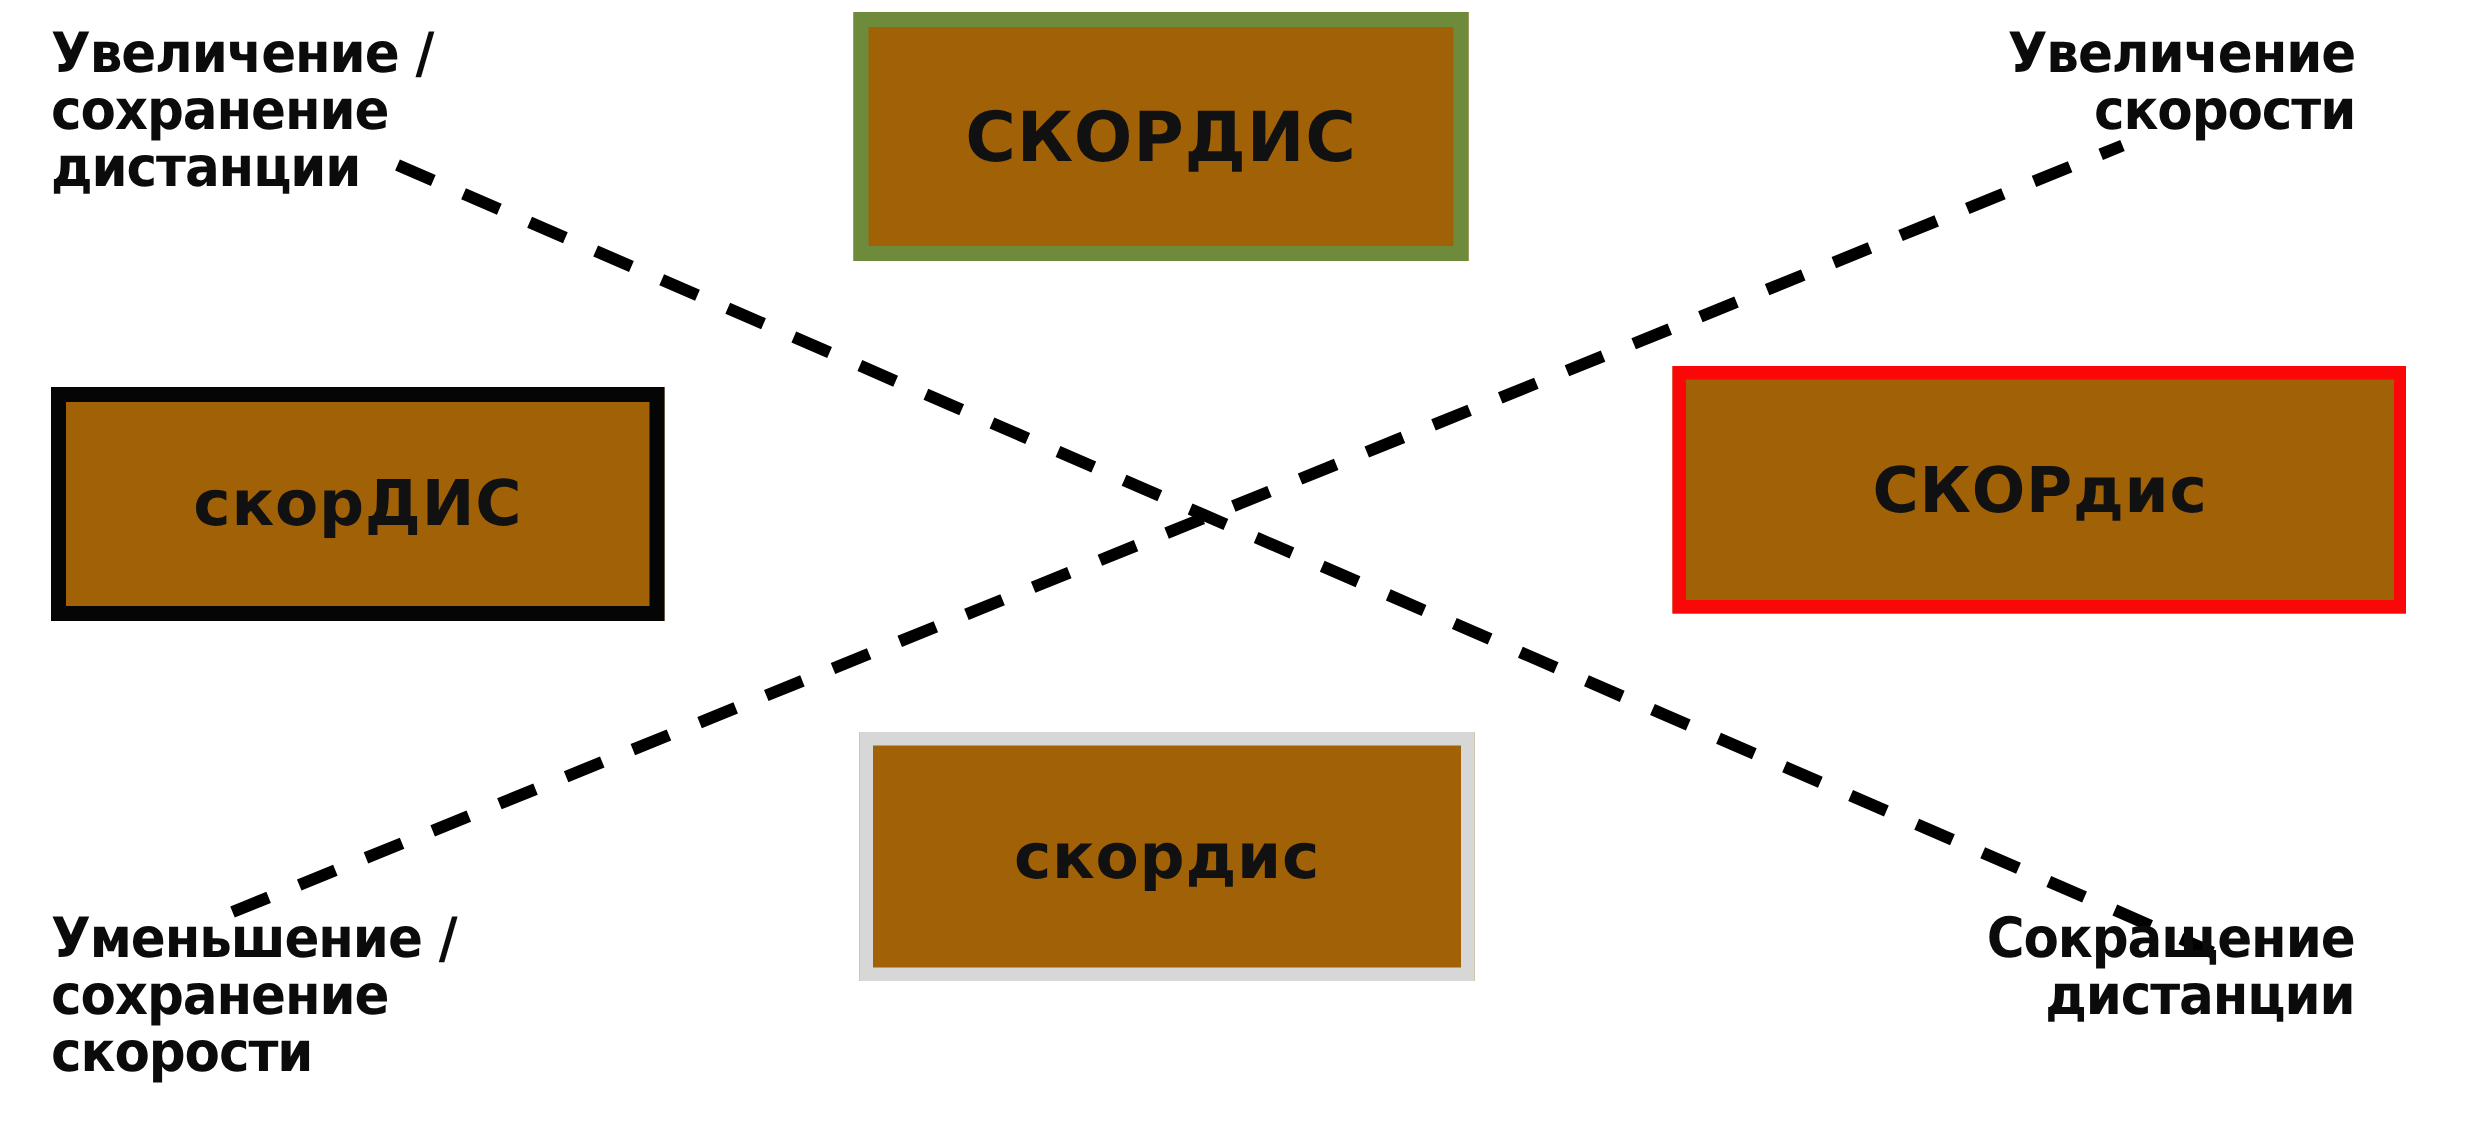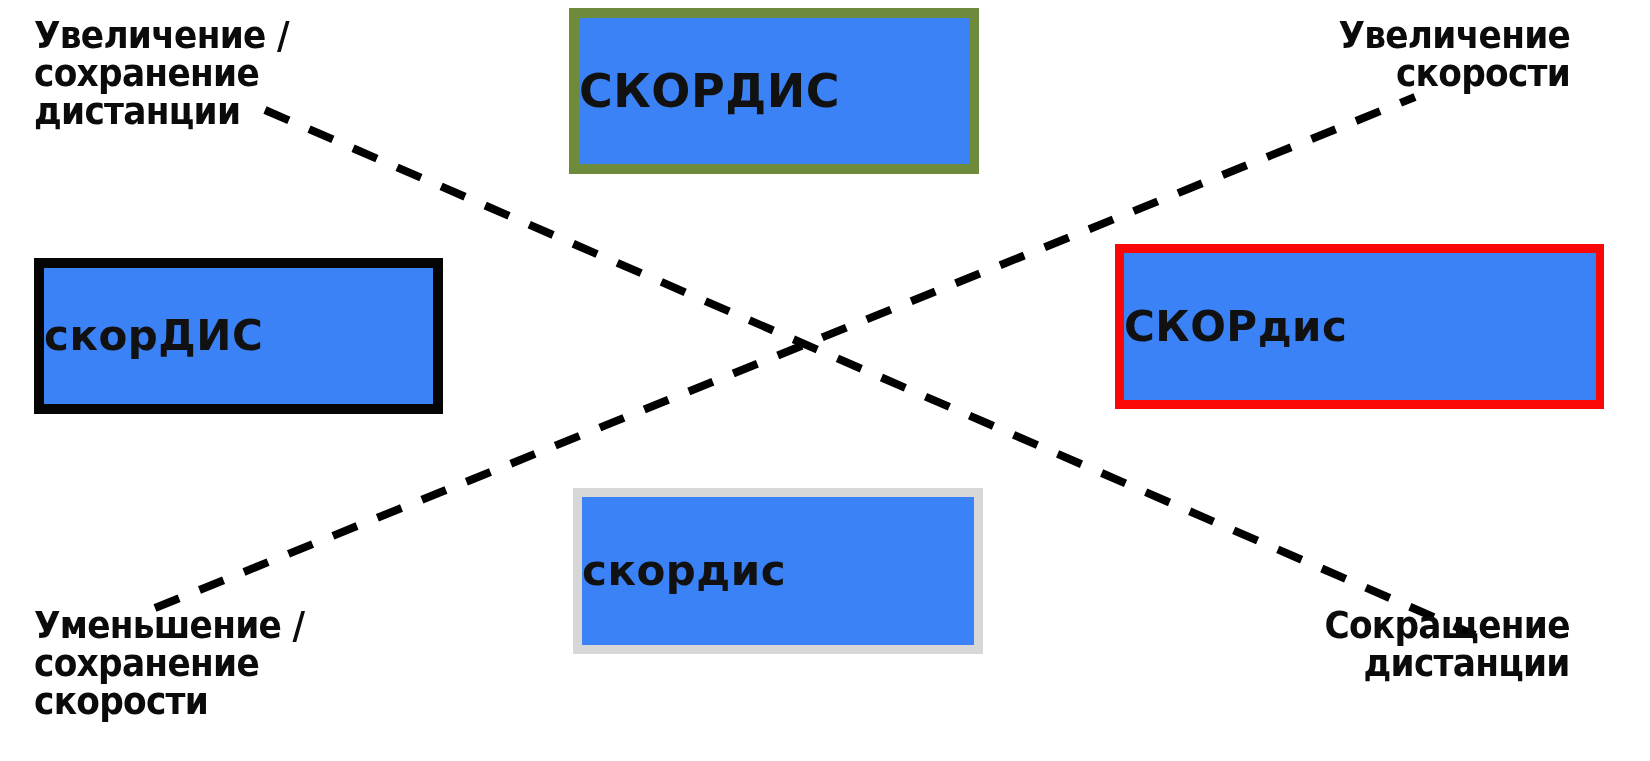--- a/index.html
+++ b/index.html
@@ -43,23 +43,24 @@
 
   #label-top-left     { top: 17px;  }
   #label-top-right    { top: 17px;  }
   #label-bottom-left  { top: 607px; }
   #label-bottom-right { top: 607px; }
 
   
   .term-box {
     position: absolute;
     z-index: 2;
-    background: #3b82f6;
+    background: #a16207;
     display: flex;
     align-items: center;
+    justify-content: center;
     box-sizing: border-box;
   }
   .term-box .term-text {
     font-family: "DejaVu Sans", "Liberation Sans", sans-serif;
     font-weight: 700;
     color: #111111;
     letter-spacing: 0.5px;
     line-height: 1;
   }
 

